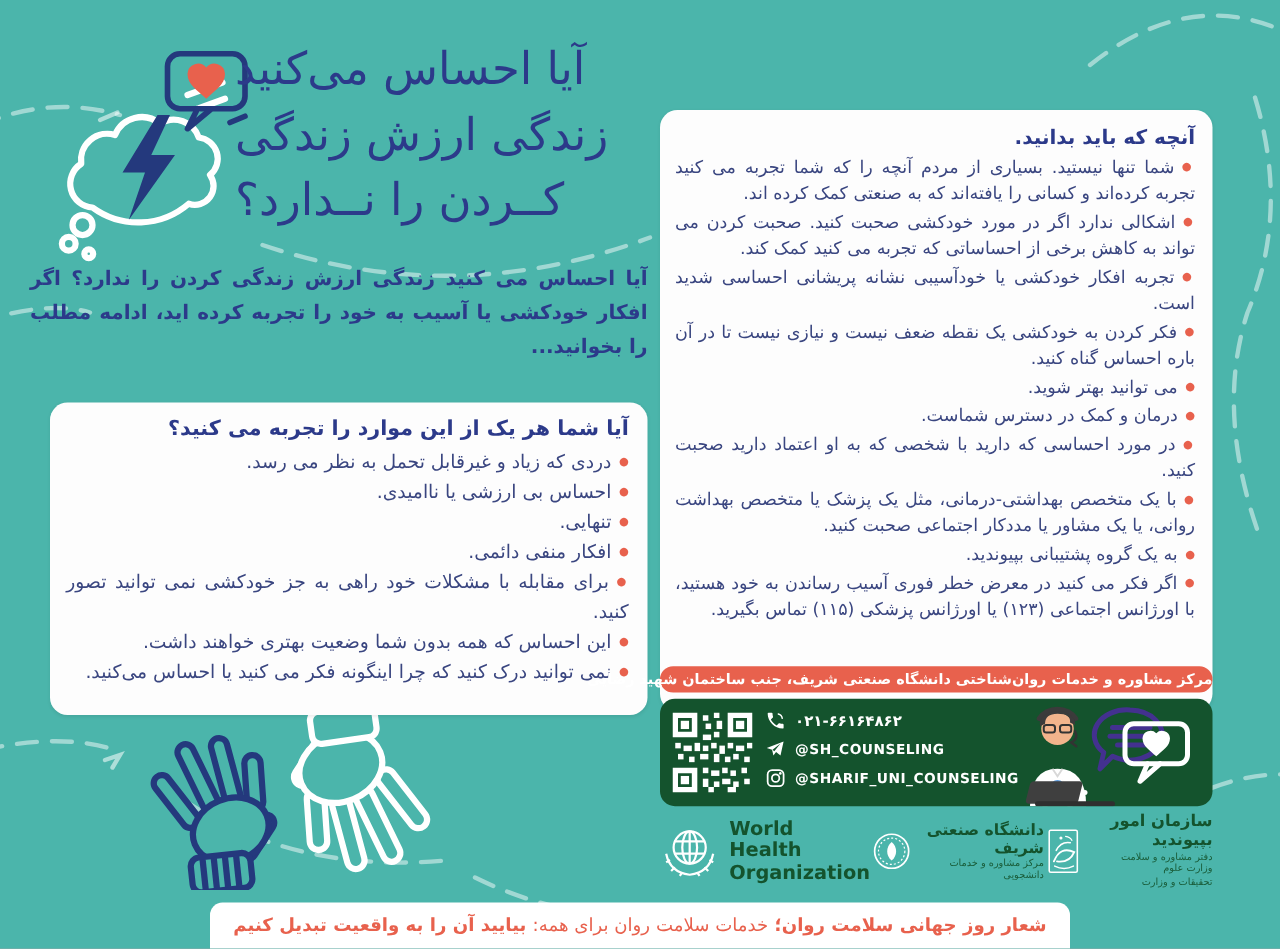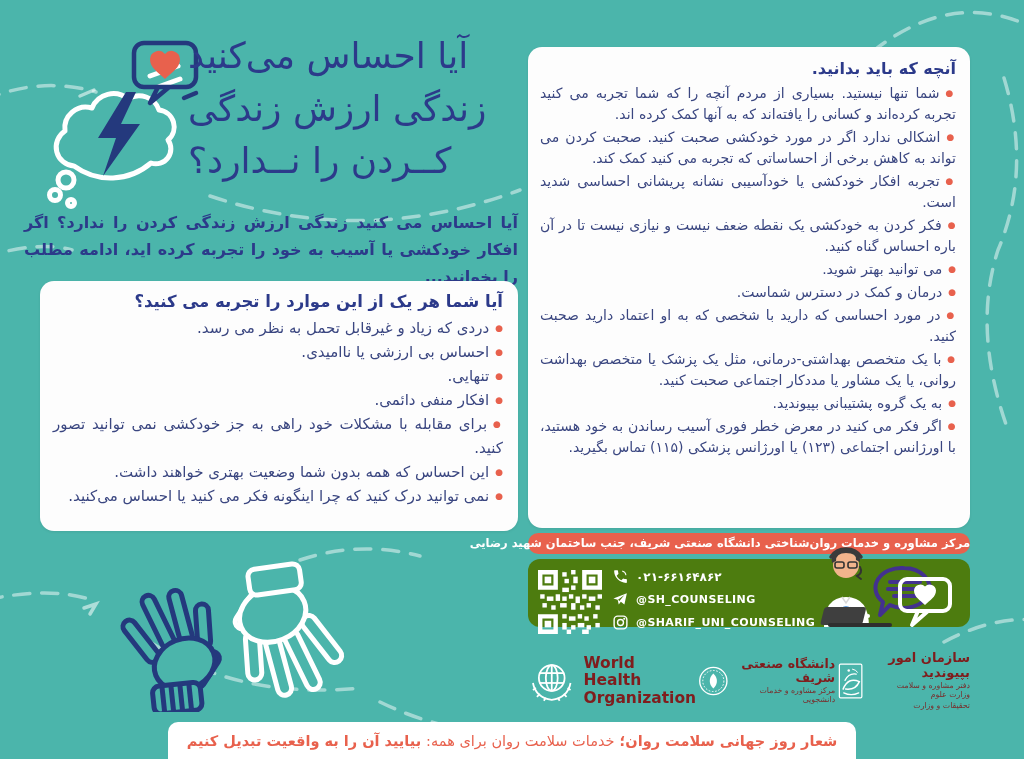--- a/index.html
+++ b/index.html
@@ -20,20 +20,21 @@
     line-height:1.46; text-align:left;
   }
   .intro {
     right:506px; top:209px; width:494px;
     font-size:16px; font-weight:700; color:#2c3a8a;
     line-height:1.7; text-align:justify; text-align-last:right;
   }
   .card {
     background:#fdfdfd; border-radius:14px;
     box-shadow:0 1px 3px rgba(0,0,0,.08);
+    margin-top:41px;
   }
   .card h2 { font-size:16.5px; font-weight:700; color:#2c3a8a; margin-bottom:5px; }
   .card ul { list-style:none; }
   .card li {
     font-size:15px; color:#3a4680; line-height:1.6;
     text-align:justify; text-align-last:right;
   }
   .card li::before {
     content:"●"; color:#e8614d; font-size:9px;
     position:relative; top:-2px; margin-left:6px;
@@ -45,37 +46,37 @@
   .right-card .h2b { margin-top:12px; margin-bottom:8px; }
 
   
   .pill-bar {
     left:528px; top:533px; width:442px; height:21px;
     background:#e8614d; border-radius:11px;
     color:#fff; font-size:11.5px; font-weight:700;
     line-height:21px; white-space:nowrap;
   }
   .contact-card {
-    left:528px; top:559px; width:442px; height:68px;
-    background:#4d7c0f; border-radius:12px; direction:ltr;
+    left:528px; top:559px; width:442px; height:86px;
+    background:#14532d; border-radius:12px; direction:ltr;
   }
   .contact-card .qr { position:absolute; left:10px; top:11px; }
   .contact-rows { position:absolute; left:84px; top:9px; display:flex; flex-direction:column; gap:6px; }
   .contact-row { display:flex; align-items:center; gap:7px; color:#fff; font-weight:700; font-size:11px; letter-spacing:.4px; }
   .contact-row .num { font-size:12px; letter-spacing:1px; }
   .man-ill { position:absolute; left:276px; bottom:0; }
   .purple-bubble { position:absolute; left:344px; top:5px; }
   .chat-heart { position:absolute; right:14px; top:16px; }
 
   
   .logos {
     left:528px; top:649px; width:442px; height:64px;
     display:flex; align-items:center; justify-content:space-between; direction:ltr;
   }
-  .logo { display:flex; align-items:center; gap:8px; color:#7f1d1d; }
+  .logo { display:flex; align-items:center; gap:8px; color:#14532d; }
   .logo .txt { line-height:1.12; }
   .who-txt { font-size:15.5px; font-weight:700; }
   .fa-logo-title { font-size:12.5px; font-weight:700; direction:rtl; text-align:right; }
   .fa-logo-sub { font-size:7.8px; opacity:.92; direction:rtl; text-align:right; margin-top:2px; }
 
   
   .footer {
     left:168px; top:722px; width:688px; height:37px;
     background:#fff; border-radius:10px 10px 0 0;
     display:flex; align-items:center; justify-content:center; gap:5px;
@@ -176,21 +177,21 @@
       <li>افکار منفی دائمی.</li>
       <li>برای مقابله با مشکلات خود راهی به جز خودکشی نمی توانید تصور کنید.</li>
       <li>این احساس که همه بدون شما وضعیت بهتری خواهند داشت.</li>
       <li>نمی توانید درک کنید که چرا اینگونه فکر می کنید یا احساس می‌کنید.</li>
     </ul>
   </div>
 
   <div class="z card right-card">
     <h2>آنچه که باید بدانید.</h2>
     <ul>
-      <li>شما تنها نیستید. بسیاری از مردم آنچه را که شما تجربه می کنید تجربه کرده‌اند و کسانی را یافته‌اند که به آنها کمک کرده اند.</li>
+      <li>شما تنها نیستید. بسیاری از مردم آنچه را که شما تجربه می کنید تجربه کرده‌اند و کسانی را یافته‌اند که به صنعتی کمک کرده اند.</li>
       <li>اشکالی ندارد اگر در مورد خودکشی صحبت کنید. صحبت کردن می تواند به کاهش برخی از احساساتی که تجربه می کنید کمک کند.</li>
       <li>تجربه افکار خودکشی یا خودآسیبی نشانه پریشانی احساسی شدید است.</li>
       <li>فکر کردن به خودکشی یک نقطه ضعف نیست و نیازی نیست تا در آن باره احساس گناه کنید.</li>
       <li>می توانید بهتر شوید.</li>
       <li>درمان و کمک در دسترس شماست.</li>
     </ul>
     <ul>
       <li>در مورد احساسی که دارید با شخصی که به او اعتماد دارید صحبت کنید.</li>
       <li>با یک متخصص بهداشتی-درمانی، مثل یک پزشک یا متخصص بهداشت روانی، یا یک مشاور یا مددکار اجتماعی صحبت کنید.</li>
       <li>به یک گروه پشتیبانی بپیوندید.</li>

